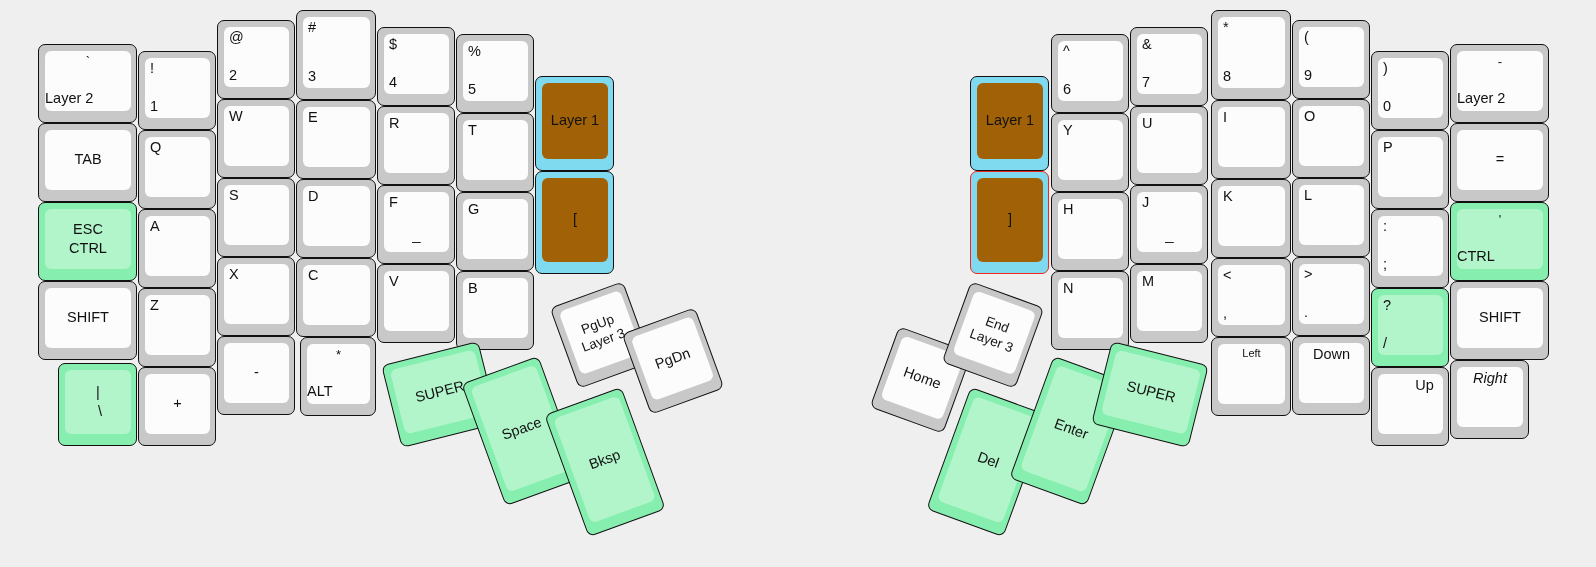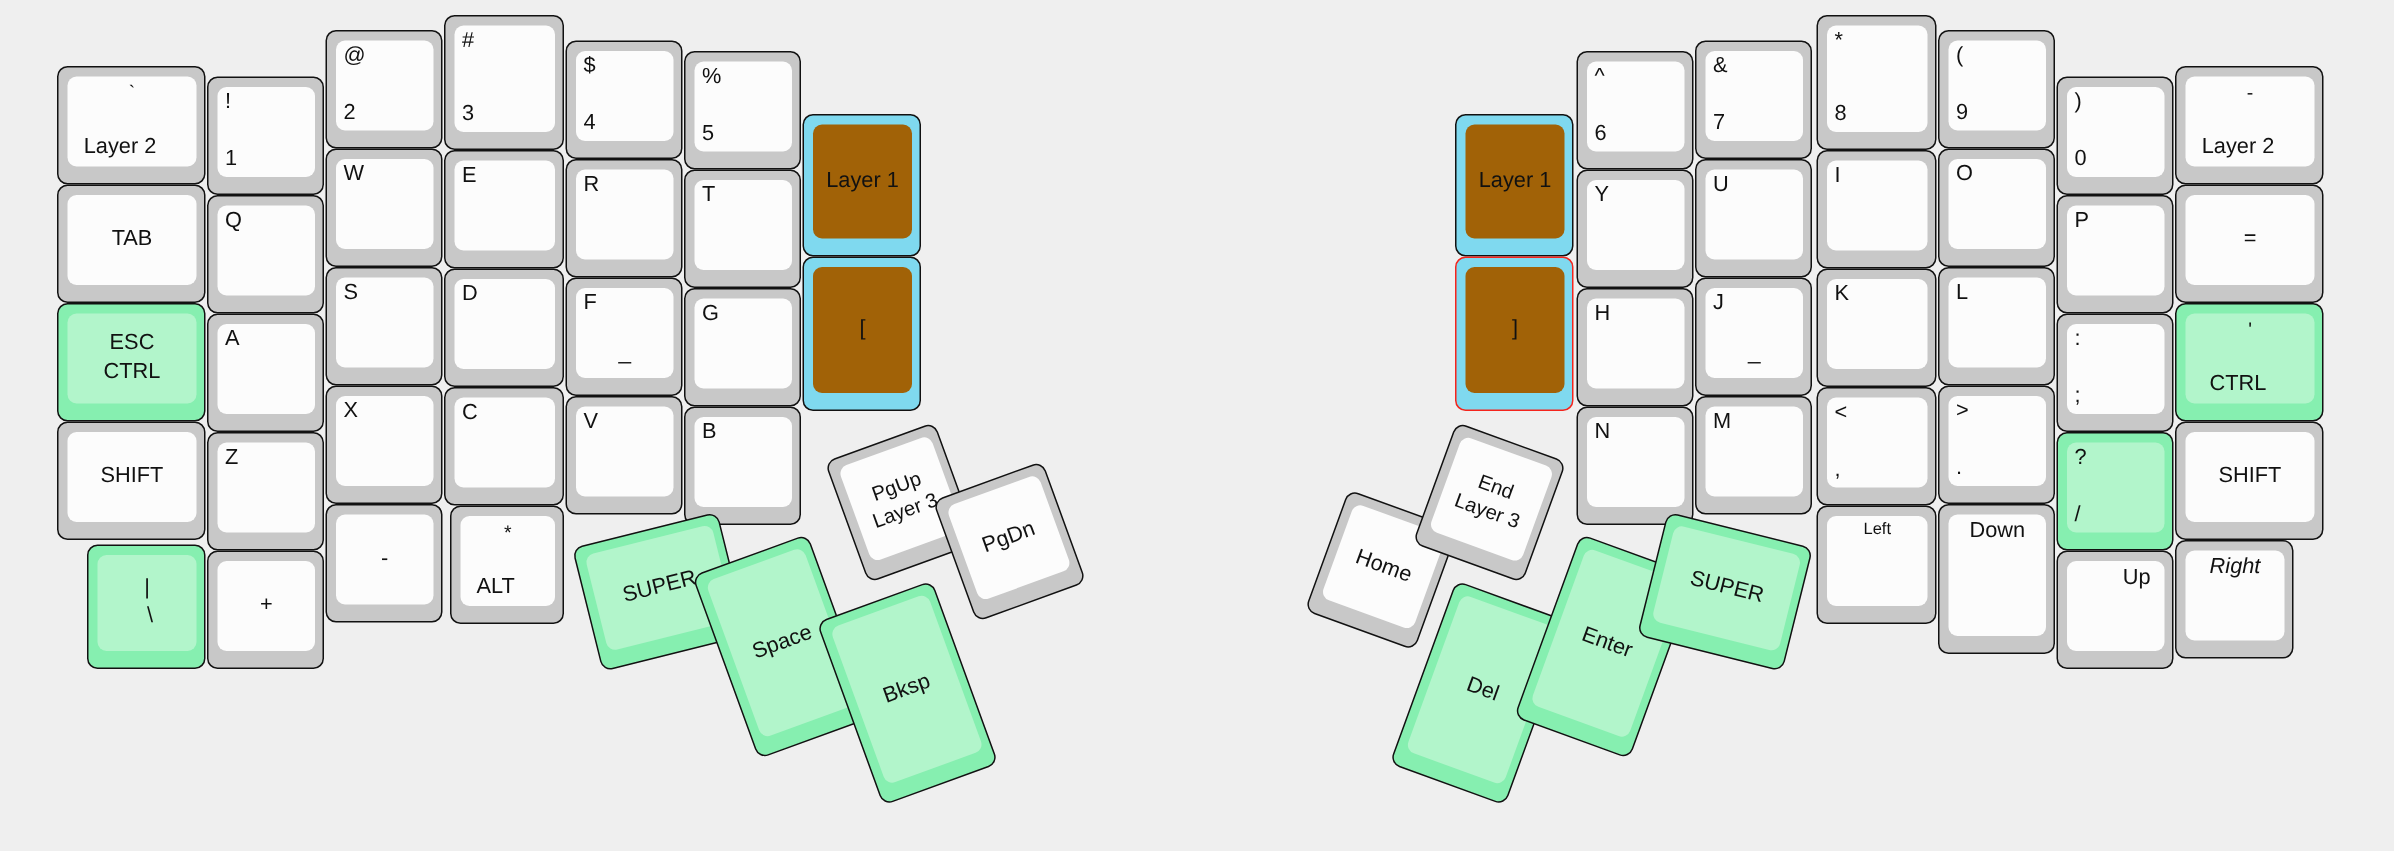--- a/index.html
+++ b/index.html
@@ -39,21 +39,21 @@
     position:absolute;
     color:#111;
     font-size:14.5px;
     line-height:1.05;
     white-space:pre;
   }
   .lg.tl{left:5px;top:3px;}            
   .lg.bl{left:5px;bottom:4px;}         
   .lg.ctr{left:0;right:0;text-align:center;top:50%;transform:translateY(-50%);}
   .lg.ctop{left:0;right:0;text-align:center;top:4px;font-size:13px;}
-  .lg.cbot{left:0;right:16px;text-align:center;bottom:5px;}
+  .lg.cbot{left:0;right:16px;bottom:5px;}
   .lg.c2{left:0;right:0;text-align:center;top:50%;transform:translateY(-50%);
          line-height:1.32;}
   .lg.homing{left:0;right:0;text-align:center;bottom:9px;font-size:15px;
              color:#111;letter-spacing:0;}
 </style>
 </head>
 <body>
 
 <div id="kb">
 
@@ -350,21 +350,21 @@
     <div class="cap">
       <span class="lg tl">L</span>
     </div>
   </div>
   <div class="key" style="left:1292px;top:257px;width:78px;height:79px;">
     <div class="cap">
       <span class="lg tl">&gt;</span>
       <span class="lg bl">.</span>
     </div>
   </div>
-  <div class="key" style="left:1292px;top:336px;width:78px;height:100px;">
+  <div class="key" style="left:1292px;top:336px;width:78px;height:79px;">
     <div class="cap">
       <span class="lg ctop" style="font-size:14.5px;">Down</span>
     </div>
   </div>
 
   <div class="key" style="left:1371px;top:51px;width:78px;height:79px;">
     <div class="cap">
       <span class="lg tl">)</span>
       <span class="lg bl">0</span>
     </div>

